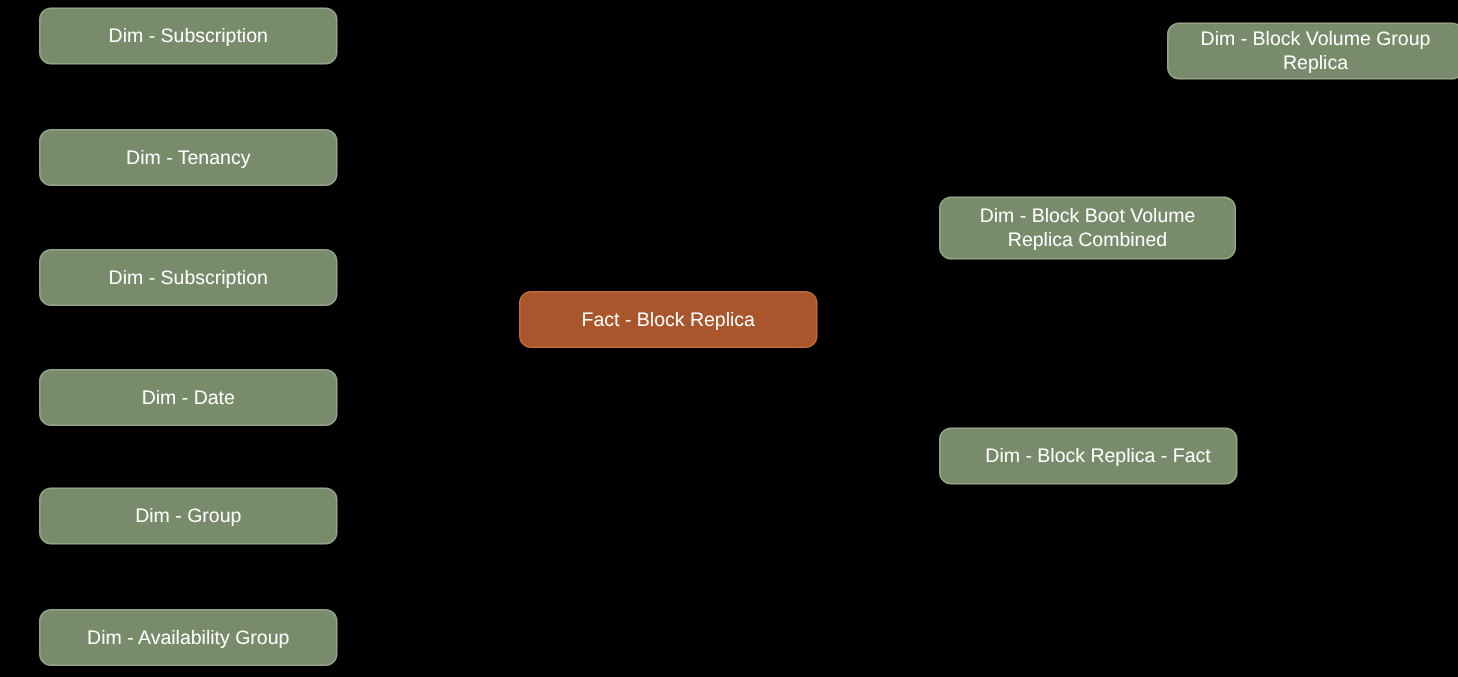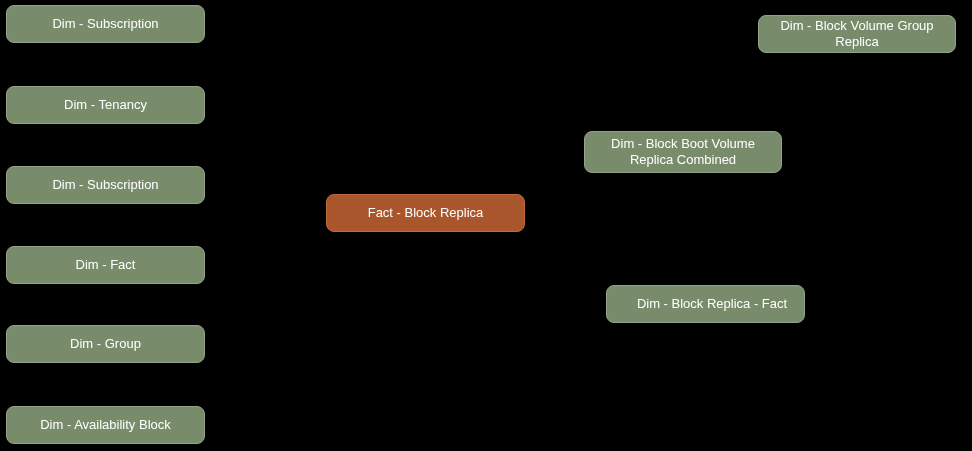--- a/index.html
+++ b/index.html
@@ -11,20 +11,21 @@
     height: 451px;
     background: #000000;
     font-family: "Liberation Sans", sans-serif;
     overflow: hidden;
   }
   #canvas {
     position: relative;
     width: 772px;
     height: 451px;
     background: var(--canvas-bg, #000000);
+    margin-left: 20px;
   }
   .node {
     position: absolute;
     box-sizing: border-box;
     border-radius: 8px;
     display: flex;
     align-items: center;
     justify-content: center;
     text-align: center;
     padding: 2px 7px;
@@ -52,33 +53,33 @@
   <div class="node dimension" style="left: 6px; top: 5px; width: 199px; height: 38px;">
     <span>Dim - Subscription</span>
   </div>
   <div class="node dimension" style="left: 6px; top: 86px; width: 199px; height: 38px;">
     <span>Dim - Tenancy</span>
   </div>
   <div class="node dimension" style="left: 6px; top: 166px; width: 199px; height: 38px;">
     <span>Dim - Subscription</span>
   </div>
   <div class="node dimension" style="left: 6px; top: 246px; width: 199px; height: 38px;">
-    <span>Dim - Fact</span>
+    <span>Dim - Date</span>
   </div>
   <div class="node dimension" style="left: 6px; top: 325px; width: 199px; height: 38px;">
     <span>Dim - Group</span>
   </div>
   <div class="node dimension" style="left: 6px; top: 406px; width: 199px; height: 38px;">
-    <span>Dim - Availability Block</span>
+    <span>Dim - Availability Group</span>
   </div>
   <div class="node fact" style="left: 326px; top: 194px; width: 199px; height: 38px;">
     <span>Fact - Block Replica</span>
   </div>
   <div class="node dimension" style="left: 758px; top: 15px; width: 198px; height: 38px;">
     <span>Dim - Block Volume Group Replica</span>
   </div>
-  <div class="node dimension" style="left: 584px; top: 131px; width: 198px; height: 42px;">
+  <div class="node dimension" style="left: 606px; top: 131px; width: 198px; height: 42px;">
     <span>Dim - Block Boot Volume Replica Combined</span>
   </div>
   <div class="node dimension" style="left: 606px; top: 285px; width: 199px; height: 38px; padding-left: 20px;">
     <span>Dim - Block Replica - Fact</span>
   </div>
 </div>
 
 </body></html>

